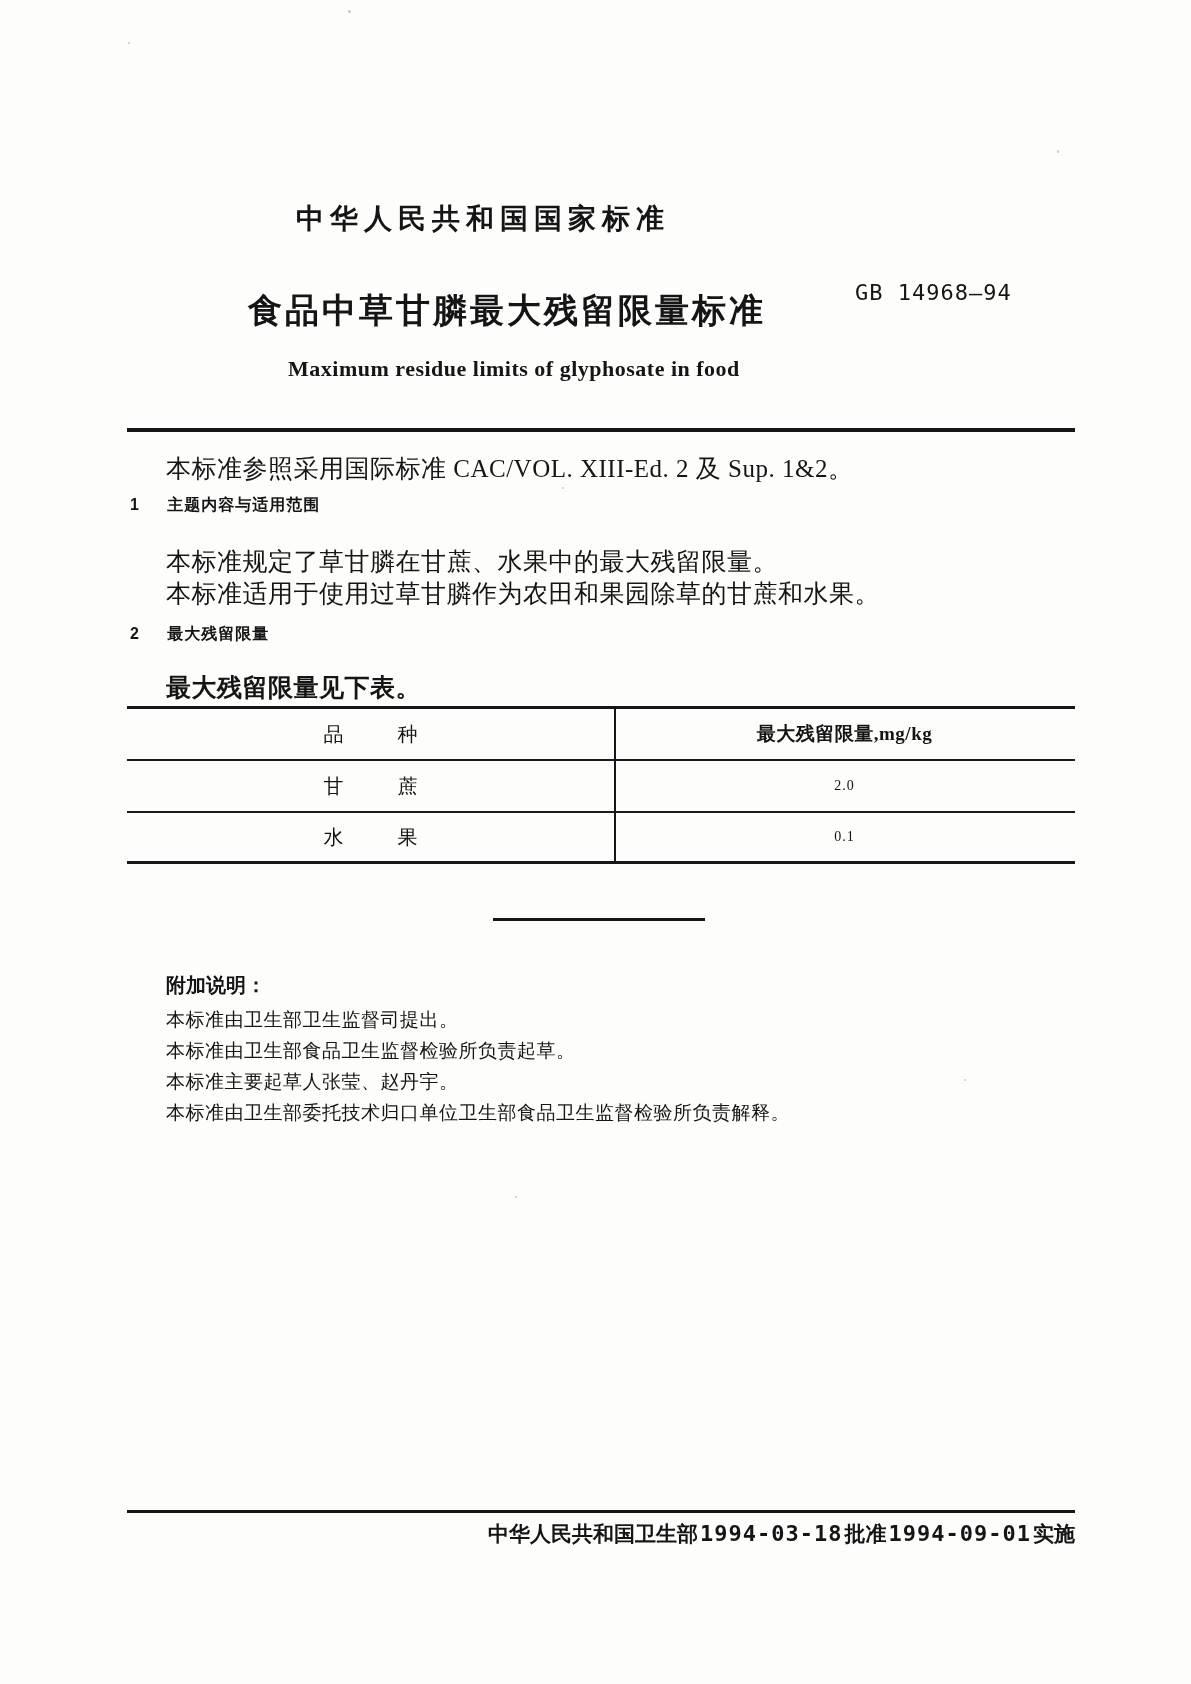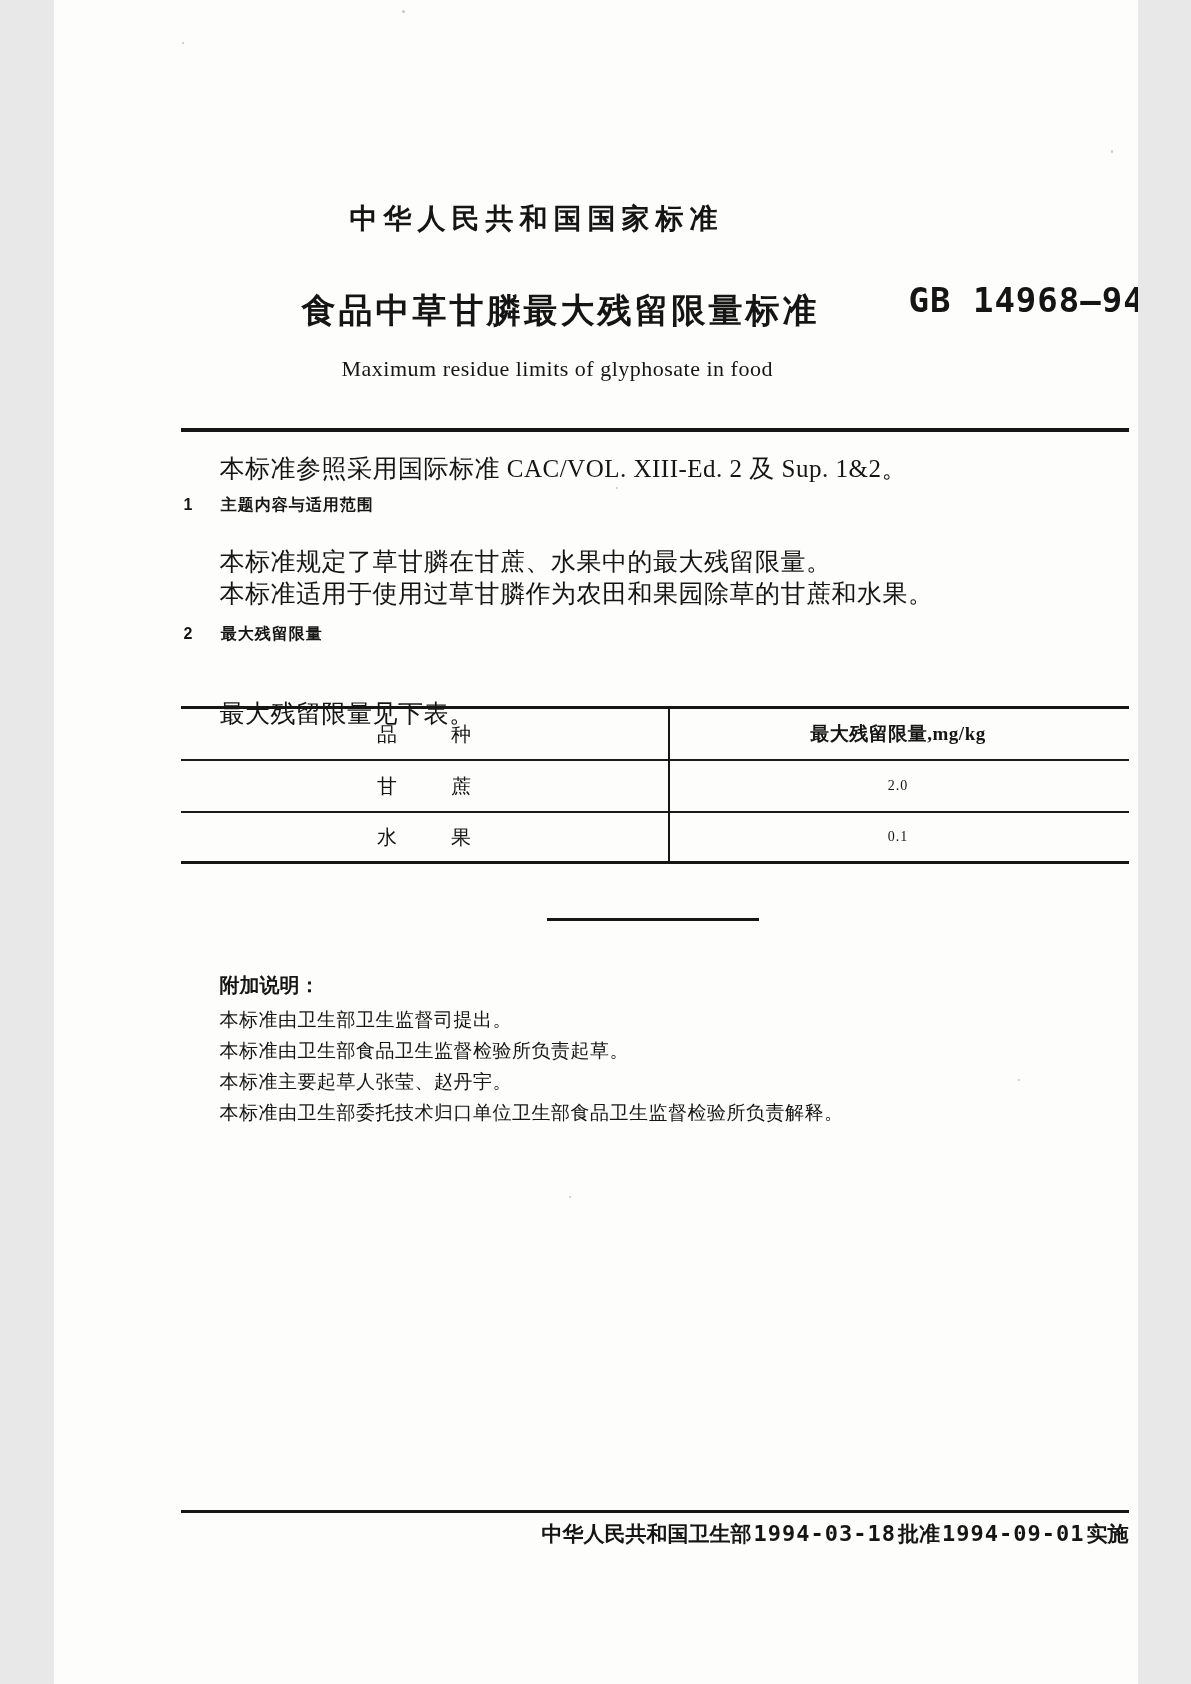--- a/index.html
+++ b/index.html
@@ -1,19 +1,19 @@
 <!DOCTYPE html>
 <html><head>
 <meta charset="utf-8">
 <style>
   * { margin: 0; padding: 0; box-sizing: border-box; }
   html, body { background: #e8e8e8; }
   .page {
     position: relative;
-    width: 1084px;
+    width: 1191px;
     height: 1684px;
     margin: 0 auto;
     background: #fdfdfb;
     color: #151515;
     font-family: "Liberation Serif", serif;
     overflow: hidden;
   }
   .abs { position: absolute; }
 
   
@@ -25,27 +25,27 @@
   }
   .t-main {
     left: 248px; top: 288px;
     font-family: "Liberation Sans", sans-serif;
     font-weight: bold; font-size: 34px; letter-spacing: 3px;
     white-space: nowrap;
   }
   .t-gb {
     left: 855px; top: 280px;
     font-family: "DejaVu Sans Mono", monospace;
-    font-weight: bold; font-size: 34px; letter-spacing: 1px;
+    font-weight: normal; font-size: 22px; letter-spacing: 1px;
     white-space: nowrap;
   }
   .t-en {
     left: 288px; top: 356px;
     font-family: "Liberation Serif", serif;
-    font-weight: normal; font-size: 22px; letter-spacing: 0.5px;
+    font-weight: bold; font-size: 22px; letter-spacing: 0.5px;
     white-space: nowrap;
   }
 
   
   .rule { background: #161616; }
   .rule-top    { left: 127px; top: 428px;  width: 948px; height: 4px; }
   .short-rule  { left: 493px; top: 918px;  width: 212px; height: 3px; }
   .footer-rule { left: 127px; top: 1510px; width: 948px; height: 3px; }
 
   
@@ -55,21 +55,21 @@
     font-family: "Liberation Sans", sans-serif;
     font-weight: bold; font-size: 16px; letter-spacing: 1px;
     white-space: nowrap;
   }
   .h .h-num { display: inline-block; }
   .h .h-txt { display: inline-block; margin-left: 22px; }
   .h1-pos { left: 130px; top: 495px; }
   .p1 { left: 166px; top: 545px; }
   .p2 { left: 166px; top: 577px; text-align: center; }
   .h2-pos { left: 130px; top: 624px; }
-  .p3 { left: 166px; top: 697px; }
+  .p3 { left: 166px; top: 671px; font-weight: bold; }
 
   
   .mrl-table {
     left: 127px; top: 706px; width: 948px;
     border-top: 3px solid #161616;
     border-bottom: 3px solid #161616;
   }
   .mrl-row {
     display: flex; align-items: center;
     height: 52px;

